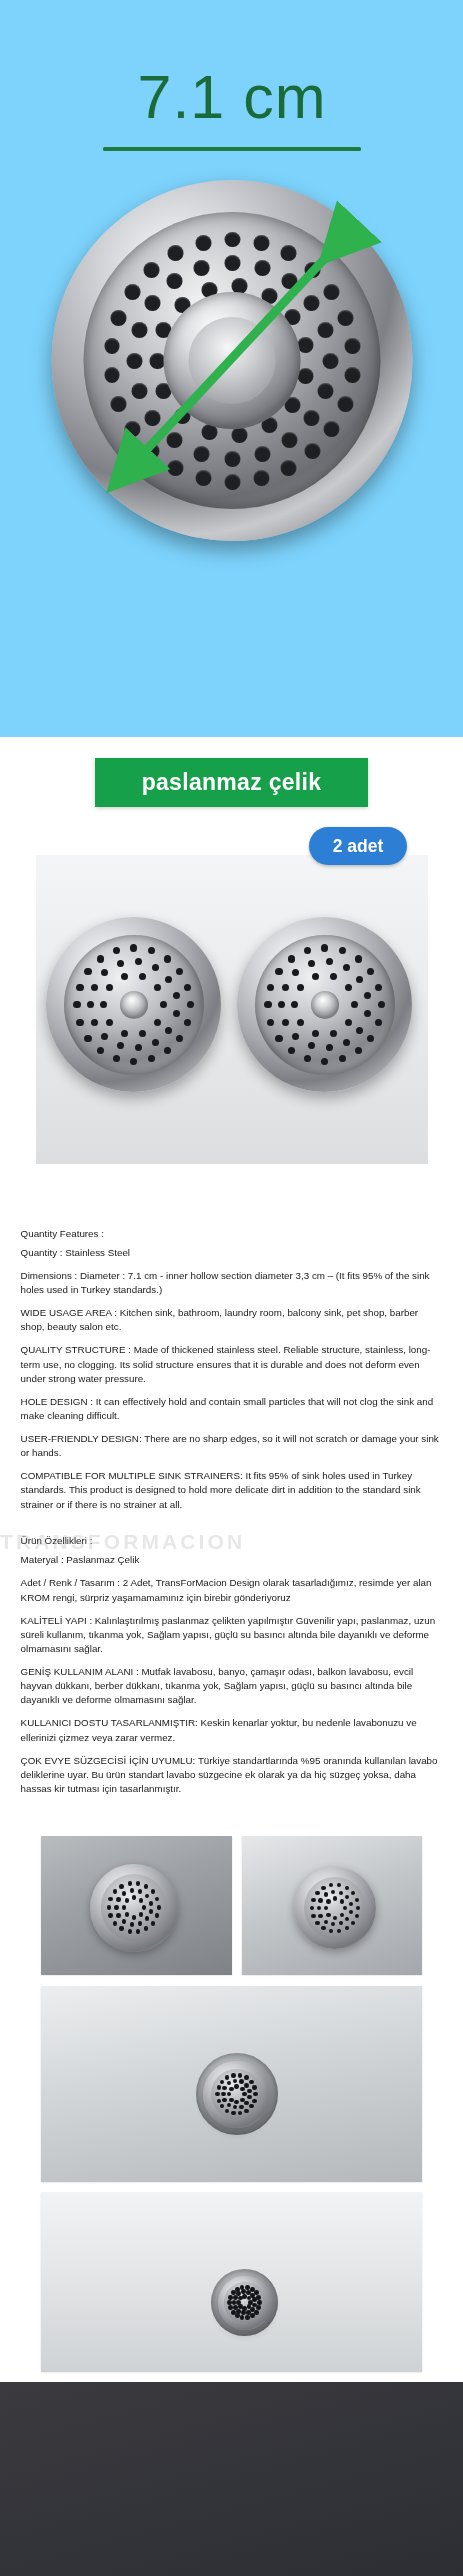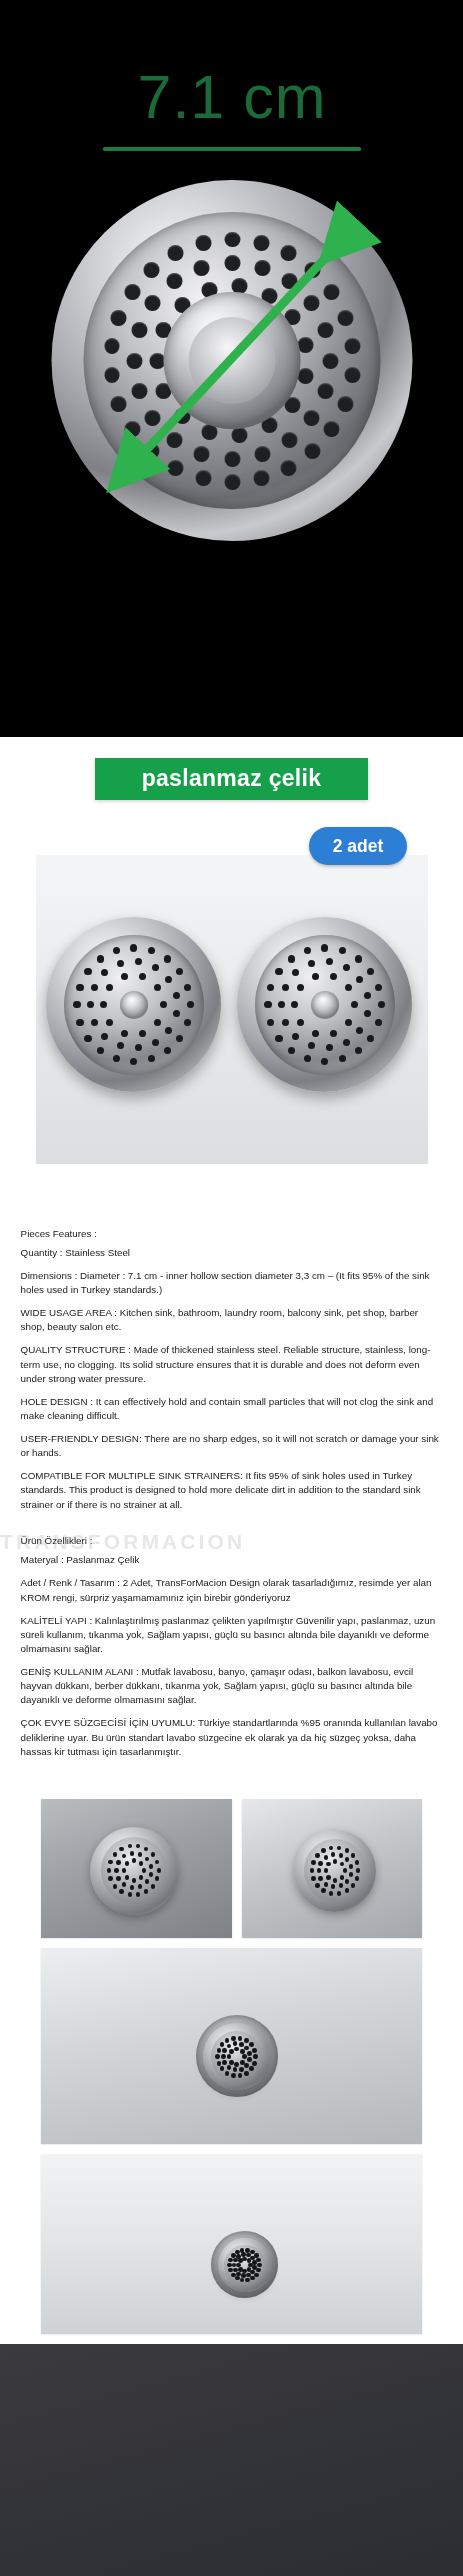--- a/index.html
+++ b/index.html
@@ -14,21 +14,21 @@
     margin: 0 auto;
     background: #ffffff;
     position: relative;
     overflow: hidden;
   }
 
   
   .hero {
     width: 464px;
     height: 737px;
-    background: #000000;
+    background: #7dd3fc;
     position: relative;
   }
   .hero-measure {
     position: absolute;
     top: 62px;
     left: 0; right: 0;
     text-align: center;
     font-size: 61px;
     letter-spacing: 1px;
     color: #1b6b3a;
@@ -105,21 +105,21 @@
   
   .banner-block {
     position: relative;
     width: 464px;
     height: 474px;
     background: #ffffff;
   }
   .steel-banner {
     position: absolute;
     top: 20.6px; left: 95px;
-    width: 273px; height: 42px;
+    width: 273px; height: 49px;
     background: #17a04a;
     display: flex; align-items: center; justify-content: center;
     box-shadow: 0 1.5px 4.1px rgba(0,0,0,0.2);
     text-align: center;
   }
   .steel-banner span {
     color: #ffffff;
     font-size: 23px;
     font-weight: bold;
     letter-spacing: 0.3px;
@@ -466,36 +466,37 @@
             <div class="hole-s" style="left: 112px; top: 33px;"></div>
             <div class="hole-s" style="left: 120px; top: 49px;"></div>
           </div>
       </div>
     </div>
   </section>
 
   <section class="textblock">
     <div class="watermark">TRANSFORMACION</div>
 
-    <p class="tight">Pieces Features :</p>
+    <p class="tight">Quantity Features :</p>
     <p>Quantity : Stainless Steel</p>
     <p>Dimensions : Diameter : 7.1 cm - inner hollow section diameter 3,3 cm – (It fits 95% of the sink holes used in Turkey standards.)</p>
     <p>WIDE USAGE AREA : Kitchen sink, bathroom, laundry room, balcony sink, pet shop, barber shop, beauty salon etc.</p>
     <p>QUALITY STRUCTURE : Made of thickened stainless steel. Reliable structure, stainless, long-term use, no clogging. Its solid structure ensures that it is durable and does not deform even under strong water pressure.</p>
     <p>HOLE DESIGN : It can effectively hold and contain small particles that will not clog the sink and make cleaning difficult.</p>
     <p>USER-FRIENDLY DESIGN: There are no sharp edges, so it will not scratch or damage your sink or hands.</p>
     <p>COMPATIBLE FOR MULTIPLE SINK STRAINERS: It fits 95% of sink holes used in Turkey standards. This product is designed to hold more delicate dirt in addition to the standard sink strainer or if there is no strainer at all.</p>
 
     <div class="spacer-lg"></div>
 
     <p class="tight">Ürün Özellikleri :</p>
     <p>Materyal : Paslanmaz Çelik</p>
     <p>Adet / Renk / Tasarım : 2 Adet, TransForMacion Design olarak tasarladığımız, resimde yer alan KROM rengi, sürpriz yaşamamamınız için birebir gönderiyoruz</p>
     <p>KALİTELİ YAPI : Kalınlaştırılmış paslanmaz çelikten yapılmıştır Güvenilir yapı, paslanmaz, uzun süreli kullanım, tıkanma yok, Sağlam yapısı, güçlü su basıncı altında bile dayanıklı ve deforme olmamasını sağlar.</p>
     <p>GENİŞ KULLANIM ALANI : Mutfak lavabosu, banyo, çamaşır odası, balkon lavabosu, evcil hayvan dükkanı, berber dükkanı, tıkanma yok, Sağlam yapısı, güçlü su basıncı altında bile dayanıklı ve deforme olmamasını sağlar.</p>
+    <p>KULLANICI DOSTU TASARLANMIŞTIR: Keskin kenarlar yoktur, bu nedenle lavabonuzu ve ellerinizi çizmez veya zarar vermez.</p>
     <p>ÇOK EVYE SÜZGECİSİ İÇİN UYUMLU: Türkiye standartlarında %95 oranında kullanılan lavabo deliklerine uyar. Bu ürün standart lavabo süzgecine ek olarak ya da hiç süzgeç yoksa, daha hassas kir tutması için tasarlanmıştır.</p>
   </section>
 
   <section class="photo-grid">
     <div class="pg a">
       <div class="sink-disc" id="pgA" style="left:49px; top:28px; width:88px; height:88px;">
         <div class="inner">
             <div class="hole-t" style="left: 41px; top: 31px;"></div>
             <div class="hole-t" style="left: 38px; top: 38px;"></div>
             <div class="hole-t" style="left: 31px; top: 41px;"></div>

